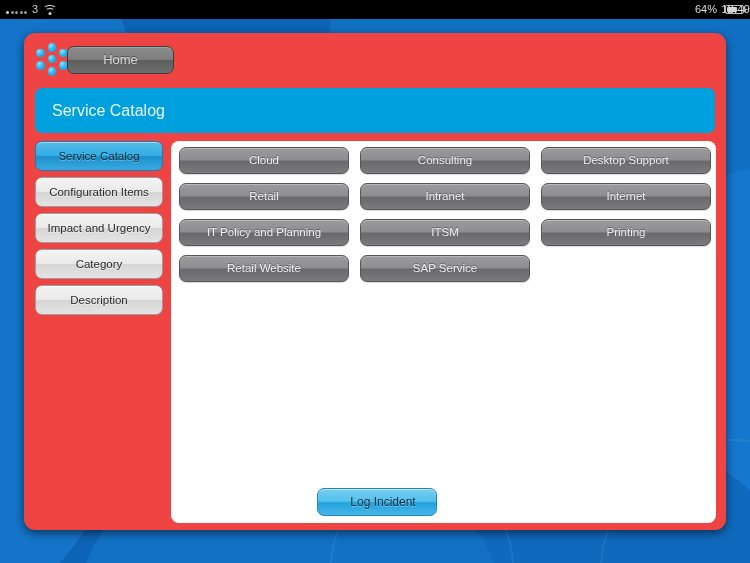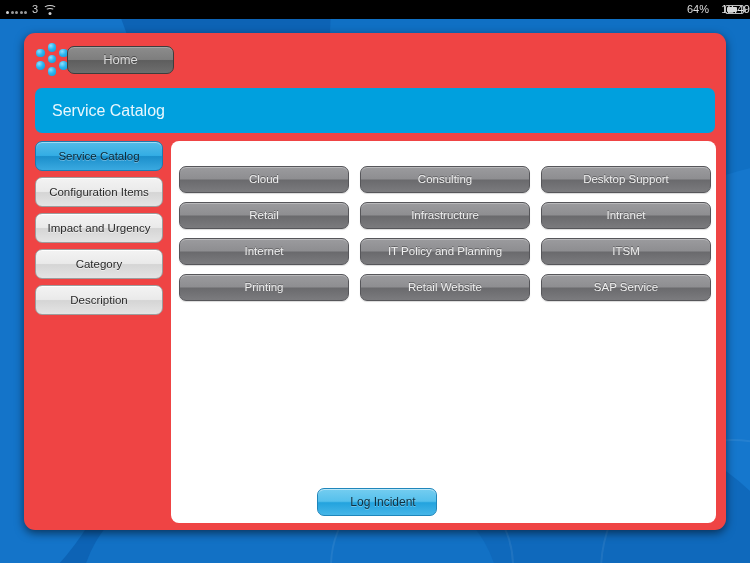--- a/index.html
+++ b/index.html
@@ -88,21 +88,21 @@
     font-size: 11.5px;
     line-height: 19px;
     color: #e2e2e2;
   }
   .sb-right {
     position: absolute;
     right: 6px; top: 0;
     height: 19px;
     display: flex;
     align-items: center;
-    gap: 16px;
+    gap: 8px;
     font-size: 11px;
     color: #dcdcdc;
   }
   .battery {
     position: relative;
     width: 19px; height: 9px;
     border: 1px solid #bdbdbd;
     border-radius: 2px;
     box-sizing: border-box;
   }
@@ -252,21 +252,21 @@
   #content {
     position: absolute;
     left: 147px; top: 108px;
     width: 545px; height: 382px;
     background: #ffffff;
     border-radius: 8px;
     overflow: hidden;
   }
   #catalog-grid {
     position: absolute;
-    left: 8px; top: 25px;
+    left: 8px; top: 6px;
     width: 532px;
     display: flex;
     flex-wrap: wrap;
     gap: 9px 11px;
   }
   .cat-btn {
     width: 170px;
     height: 27px;
     border-radius: 7px;
     background: linear-gradient(180deg, #9b9b9e 0%, #8e8e91 47%, #6a6a6d 53%, #7b7b7e 100%);
@@ -366,21 +366,20 @@
       <div class="side-item">Category</div>
       <div class="side-item">Description</div>
     </div>
 
     <div id="content">
       <div id="catalog-grid">
         <div class="cat-btn">Cloud</div>
         <div class="cat-btn">Consulting</div>
         <div class="cat-btn">Desktop Support</div>
         <div class="cat-btn">Retail</div>
-        <div class="cat-btn">Infrastructure</div>
         <div class="cat-btn">Intranet</div>
         <div class="cat-btn">Internet</div>
         <div class="cat-btn">IT Policy and Planning</div>
         <div class="cat-btn">ITSM</div>
         <div class="cat-btn">Printing</div>
         <div class="cat-btn">Retail Website</div>
         <div class="cat-btn">SAP Service</div>
       </div>
     </div>
 

